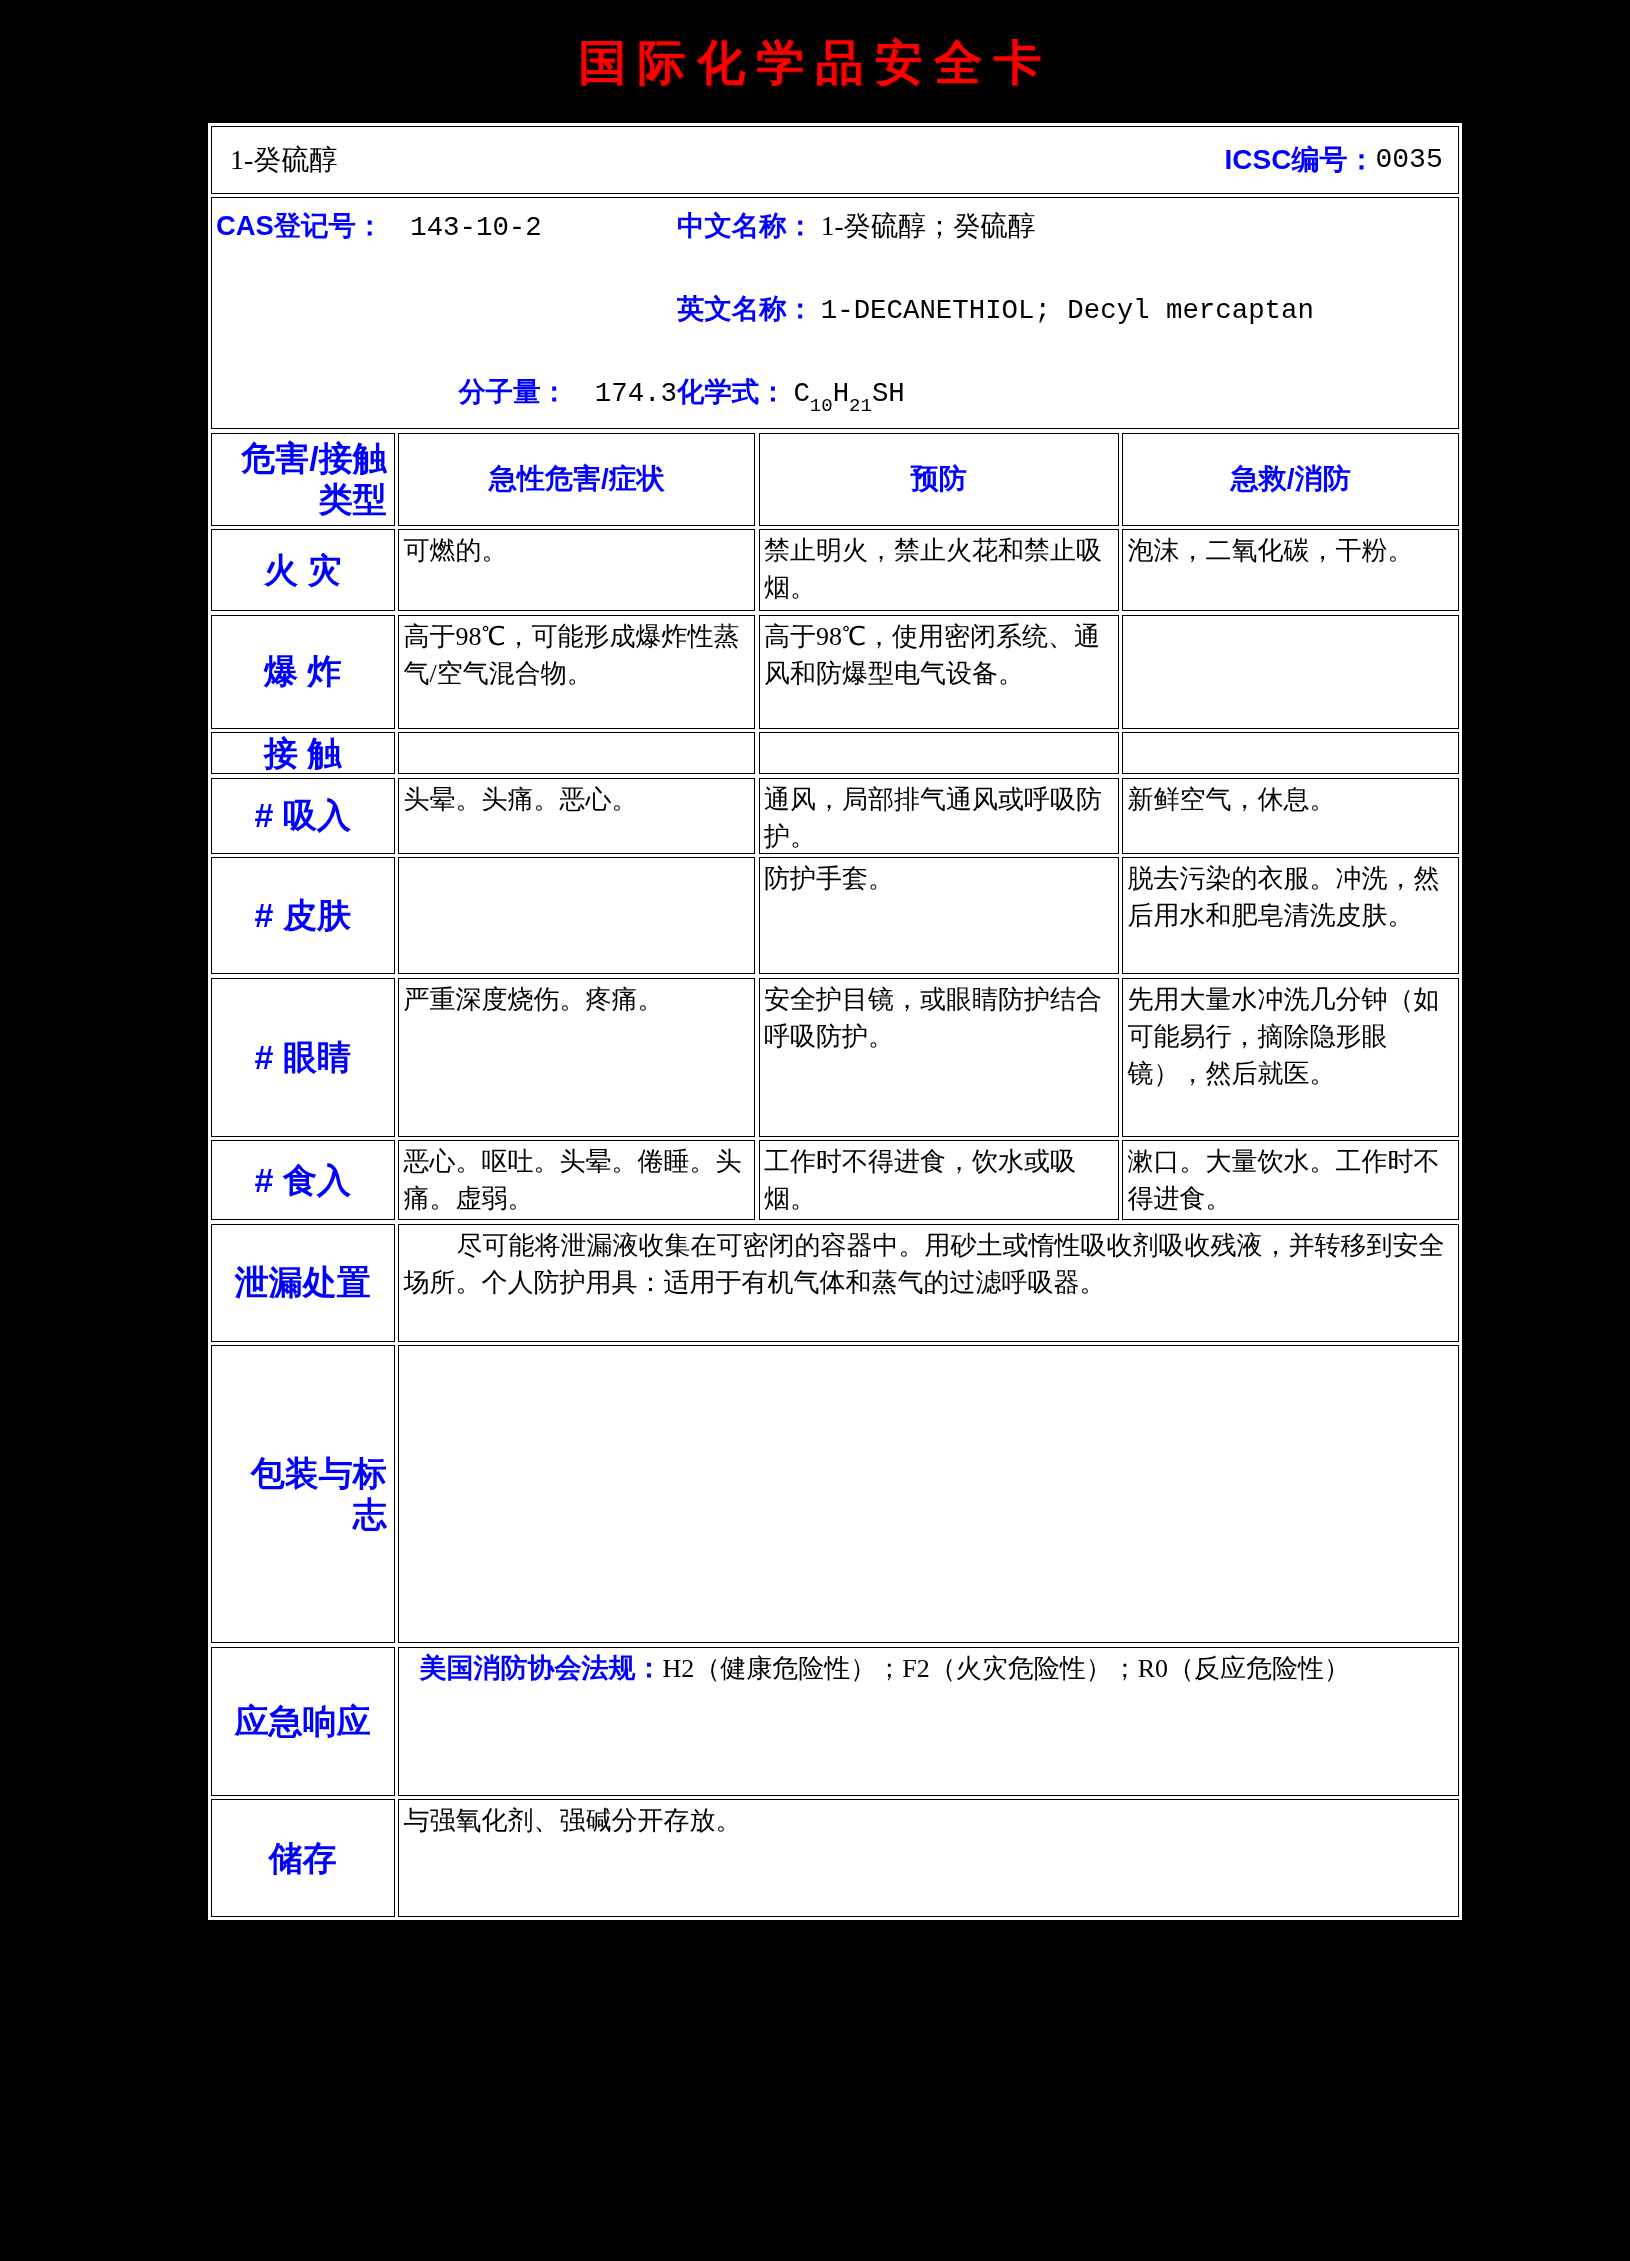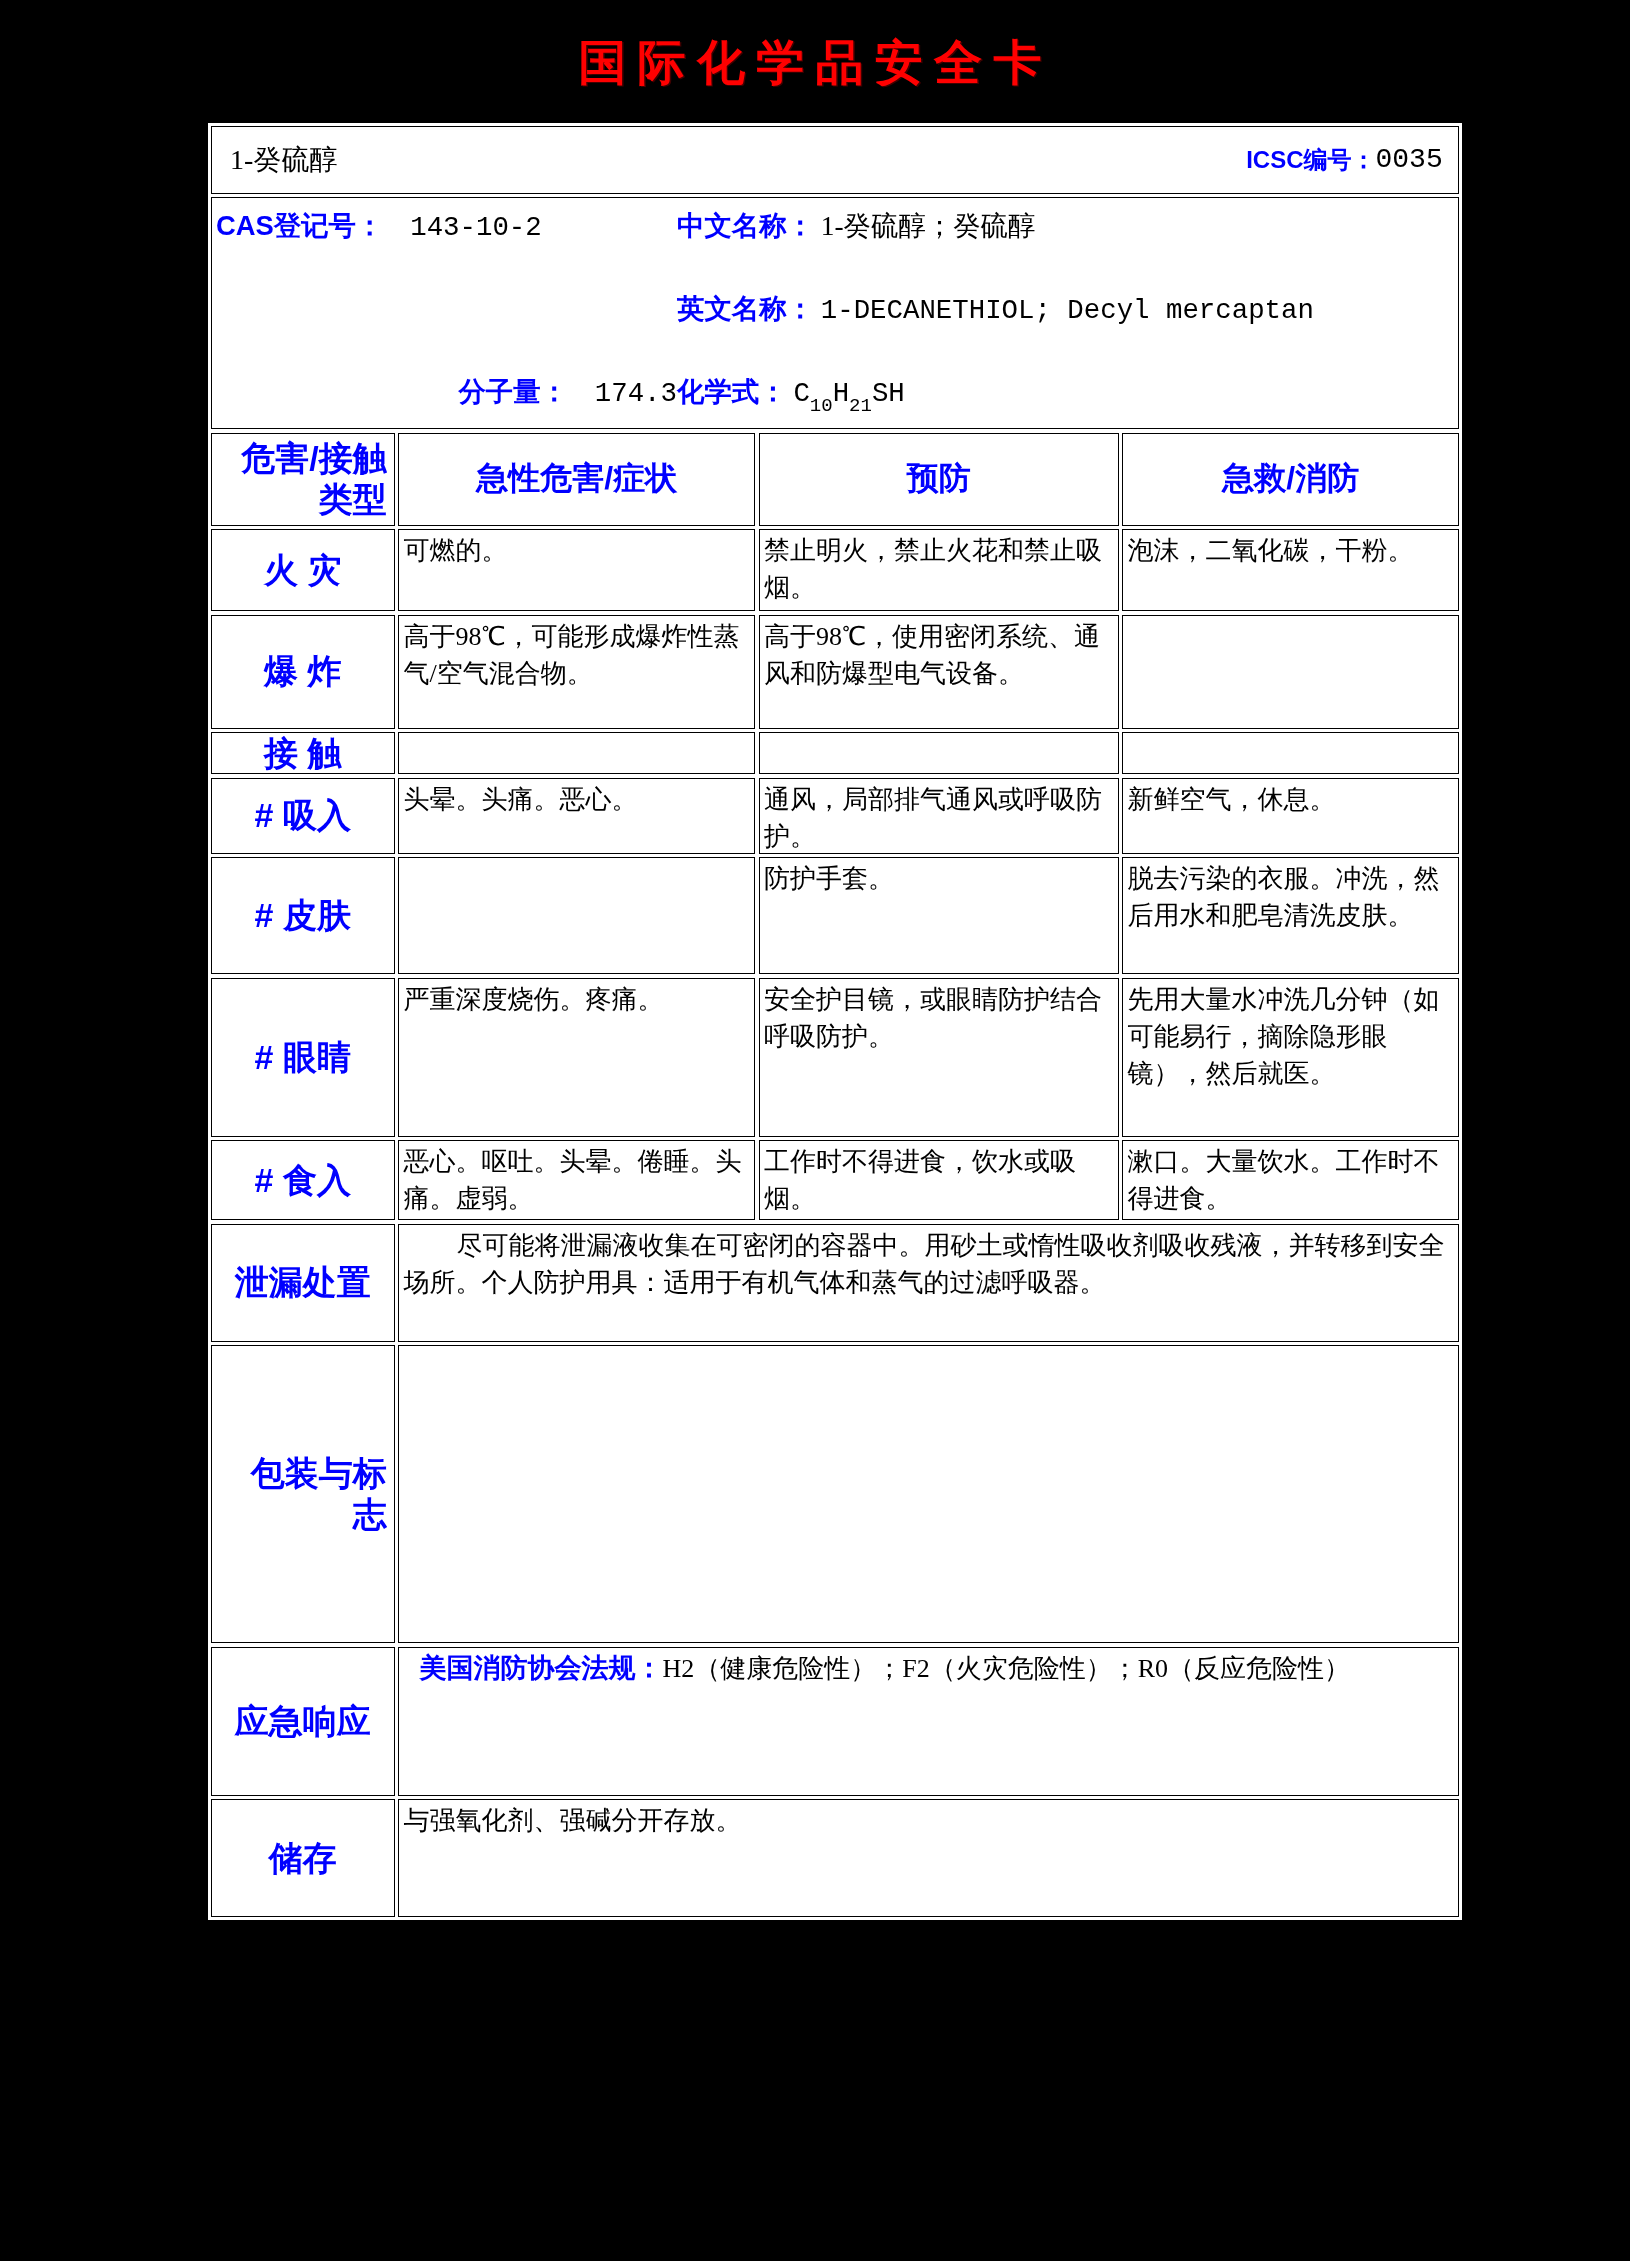--- a/index.html
+++ b/index.html
@@ -45,41 +45,41 @@
   .lbl {
     font-family:"Liberation Sans", sans-serif;
     font-weight:bold;
     color:#0000ff;
   }
   .mono { font-family:"Liberation Mono", monospace; }
   
   .r-name .cell { height:68px; display:flex; align-items:center; }
   .name-row { justify-content:space-between; padding:0 15.5px 0 18.3px; font-size:28px; }
   .name-row .right { display:flex; align-items:center; font-size:28px; }
-  .name-row .lbl { font-size:24px; }
+  .name-row .lbl { font-size:28px; }
   
   .r-ids .cell { height:232px; padding:8.4px 5.6px 5.6px 4.2px; }
   .idline { display:flex; align-items:flex-start; font-size:27.4px; line-height:37px; }
   .idline + .idline { margin-top:44px;text-align:right; }
   .idleft { flex:0 0 461px; }
   .idline .lbl { font-size:27.4px; }
   .gapval { margin-left:20px; }
   sub.fsub { font-size:19px; vertical-align:-10px; font-family:"Liberation Mono", monospace; }
   
   .c-type { flex:0 0 184px; display:flex; align-items:center; justify-content:center; text-align:right;
             font-family:"Liberation Sans", sans-serif; font-weight:bold; color:#0000ff; font-size:34px; line-height:41px; padding:1.4px 7px; }
   .c-hazard { flex:0 0 357px; }
   .c-prev { flex:0 0 360px; }
   .c-resp { flex:1; }
   .c-wide { flex:1; }
   
   .r-head .cell { height:93px; }
   .r-head .c-hazard, .r-head .c-prev, .r-head .c-resp {
      display:flex; align-items:center; justify-content:center; text-align:center;
-     font-family:"Liberation Sans", sans-serif; font-weight:bold; color:#0000ff; font-size:32px; }
+     font-family:"Liberation Sans", sans-serif; font-weight:bold; color:#0000ff; font-size:28px; }
   .r-fire .cell { height:82px; }
   .r-expl .cell { height:114px; }
   .r-contact .cell { height:42px; }
   .r-inhale .cell { height:76px; }
   .r-skin .cell { height:117px; }
   .r-eyes .cell { height:159px; }
   .r-ingest .cell { height:80px; }
   .r-spill .cell { height:118px; }
   .r-pack .cell { height:298px; }
   .r-emerg .cell { height:149px; }

